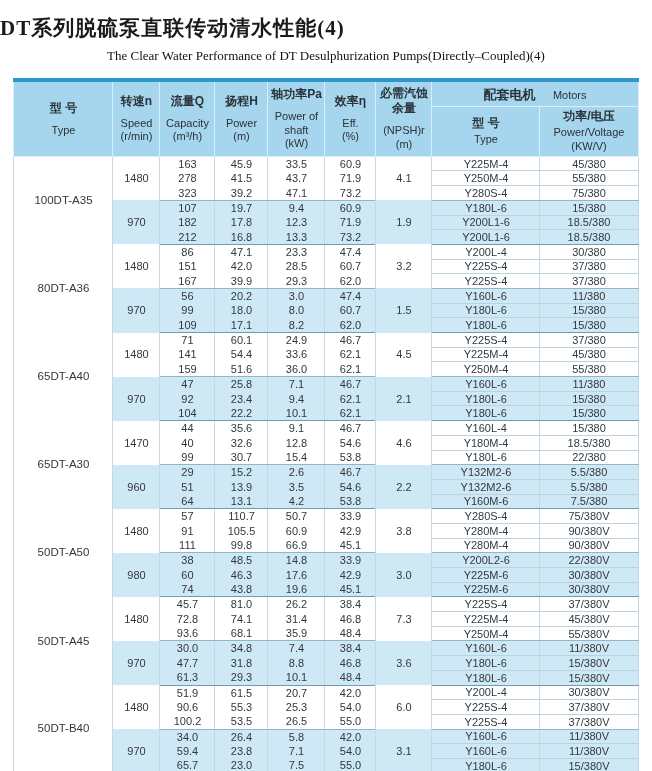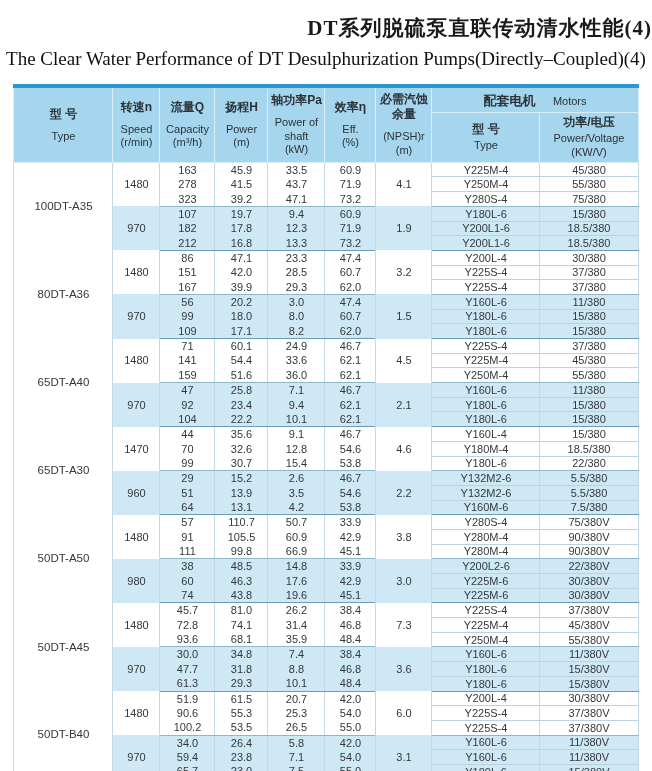--- a/index.html
+++ b/index.html
@@ -1,24 +1,24 @@
 <!DOCTYPE html>
 <html><head>
 <meta charset="utf-8">
 <style>
   html,body{margin:0;padding:0;background:#ffffff;}
   body{width:652px;font-family:"Liberation Sans",sans-serif;color:#33383d;}
   .page{width:652px;padding-top:10px;}
   .title-cn{
-    text-align:right;font-family:"Liberation Serif",serif;
+    text-align:left;font-family:"Liberation Serif",serif;
     font-size:21px;font-weight:bold;color:#1a1a1a;margin:4px 0 6px 0;letter-spacing:1px;
   }
   .title-en{
     text-align:center;font-family:"Liberation Serif",serif;
-    font-size:19px;font-weight:normal;color:#111;margin:0 0 14px 0;
+    font-size:13px;font-weight:normal;color:#111;margin:0 0 14px 0;
   }
   table.perf{
     border-collapse:collapse;table-layout:fixed;width:624px;margin:0 auto;
     border-top:4px solid #2d96cb;
     border-left:1px solid #79838a;
     border-right:1px solid #79838a;
     border-bottom:3px solid #93a5b1;
   }
   thead th{
     background:#a5d6ee;font-weight:normal;padding:2px 1px;vertical-align:middle;
@@ -282,21 +282,21 @@
           <td class="speed" rowspan="3">1470</td>
           <td class="q">44</td>
           <td class="h">35.6</td>
           <td class="p">9.1</td>
           <td class="eff">46.7</td>
           <td class="npsh" rowspan="3">4.6</td>
           <td class="motor">Y160L-4</td>
           <td class="pv">15/380</td>
         </tr>
         <tr class="blk-a">
-          <td class="q">70</td>
+          <td class="q">40</td>
           <td class="h">32.6</td>
           <td class="p">12.8</td>
           <td class="eff">54.6</td>
           <td class="motor">Y180M-4</td>
           <td class="pv">18.5/380</td>
         </tr>
         <tr class="blk-a blk-end">
           <td class="q">99</td>
           <td class="h">30.7</td>
           <td class="p">15.4</td>

